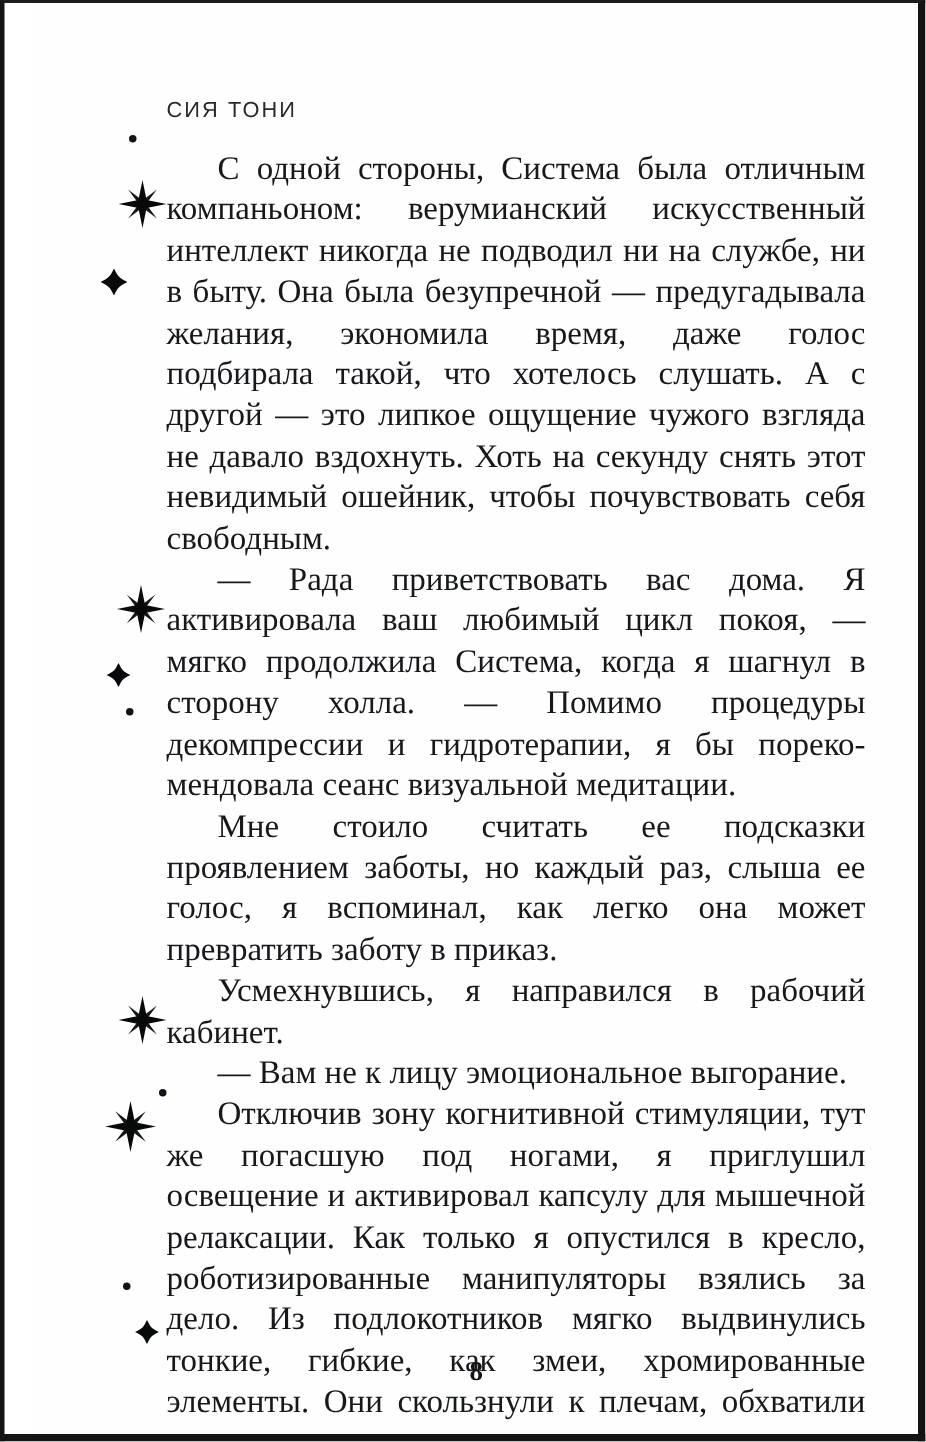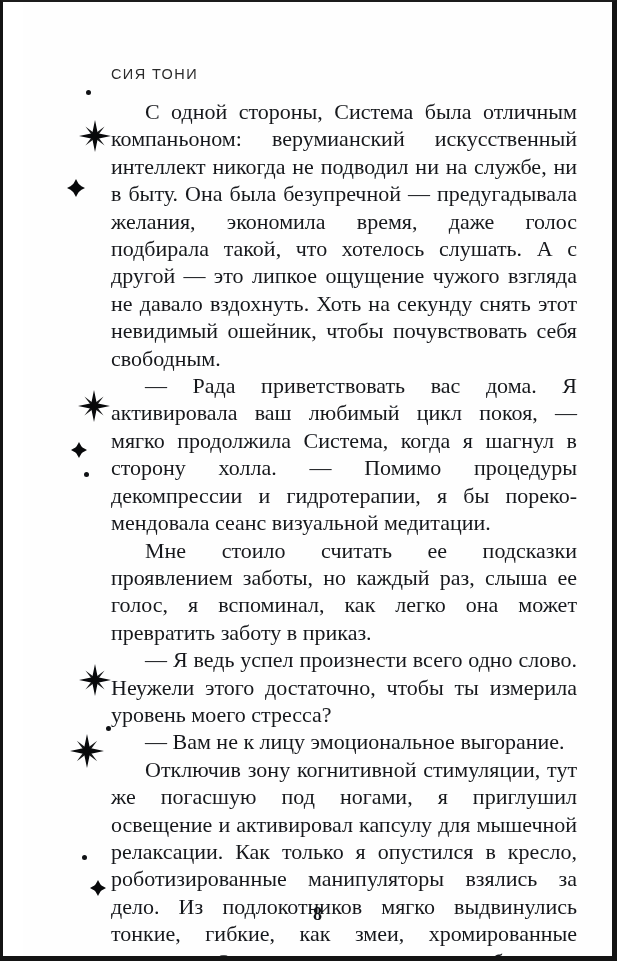--- a/index.html
+++ b/index.html
@@ -95,21 +95,21 @@
 
 <div id="page">
   <div class="page-inner">
 
     <div class="running-head">СИЯ ТОНИ</div>
 
     <div class="text-col" id="text-col">
         <p class="para last-line-left">С одной стороны, Система была отличным ком­паньоном: верумианский искусственный интеллект никогда не подводил ни на службе, ни в быту. Она была безупречной — предугадывала желания, эконо­мила время, даже голос подбирала такой, что хотелось слушать. А с другой — это липкое ощущение чужого взгляда не давало вздохнуть. Хоть на секунду снять этот невидимый ошейник, чтобы почувствовать себя свободным.</p>
         <p class="para last-line-left">— Рада приветствовать вас дома. Я активировала ваш любимый цикл покоя, — мягко продолжила Си­стема, когда я шагнул в сторону холла. — Помимо про­цедуры декомпрессии и гидротерапии, я бы пореко­мендовала сеанс визуальной медитации.</p>
         <p class="para last-line-left">Мне стоило считать ее подсказки проявлением за­боты, но каждый раз, слыша ее голос, я вспоминал, как легко она может превратить заботу в приказ.</p>
-        <p class="para last-line-left">— Я ведь успел произнести всего одно слово. Неуже­ли этого достаточно, чтобы ты измерила уровень моего стресса?</p>
+        <p class="para last-line-left">Усмехнувшись, я направился в рабочий кабинет.</p>
         <p class="para last-line-left">— Вам не к лицу эмоциональное выгорание.</p>
         <p class="para last-line-left">Отключив зону когнитивной стимуляции, тут же погасшую под ногами, я приглушил освещение и ак­тивировал капсулу для мышечной релаксации. Как только я опустился в кресло, роботизированные ма­нипуляторы взялись за дело. Из подлокотников мяг­ко выдвинулись тонкие, гибкие, как змеи, хромиро­ванные элементы. Они скользнули к плечам, обхва­тили их и начали медленно разминать зажатые мышцы.</p>
       </div>
 
     <div class="folio">8</div>
 
     <div id="ornament-layer">
         <div class="dot" style="left: 63px; top: 88px; width: 5px; height: 5px;"></div>
         <div class="orn" style="left: 56px; top: 118px;">
           <svg width="32" height="32" viewBox="0 0 32 32">

